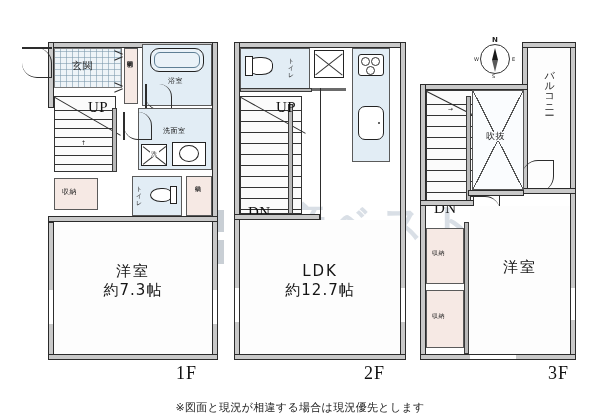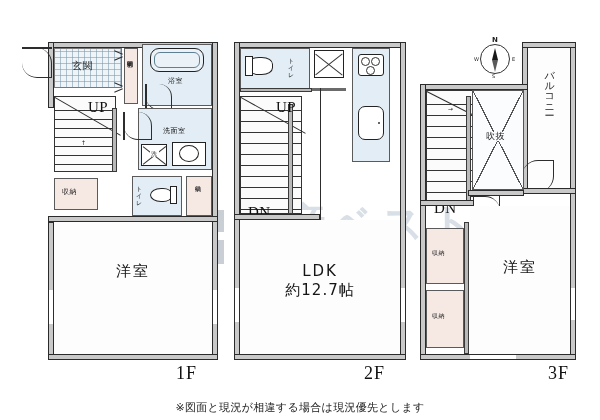--- a/index.html
+++ b/index.html
@@ -192,20 +192,21 @@
     <div class="wall" style="left:48px;top:216px;width:170px;height:6px;"></div>
 
     <div class="swing tr" style="left:64px;top:222px;width:24px;height:24px;"></div>
     <div class="line" style="left:64px;top:222px;width:1px;height:24px;"></div>
     <div class="swing tl" style="left:104px;top:222px;width:36px;height:36px;"></div>
     <div class="line" style="left:139px;top:222px;width:1px;height:36px;"></div>
 
     <div class="room white" style="left:54px;top:222px;width:158px;height:132px;"></div>
     <div class="roomname" style="left:54px;top:262px;width:158px;">
       <span class="n1">洋室</span>
+      <span class="n2">約7.3帖</span>
     </div>
 
     <div class="winmarkv" style="left:48px;top:290px;width:6px;height:34px;"></div>
     <div class="winmarkv" style="left:212px;top:290px;width:6px;height:34px;"></div>
 
     <div class="floorlabel" style="left:176px;top:363px;">1F</div>
   </div>
 
   <div>
     <div class="wall" style="left:234px;top:42px;width:172px;height:6px;"></div>

